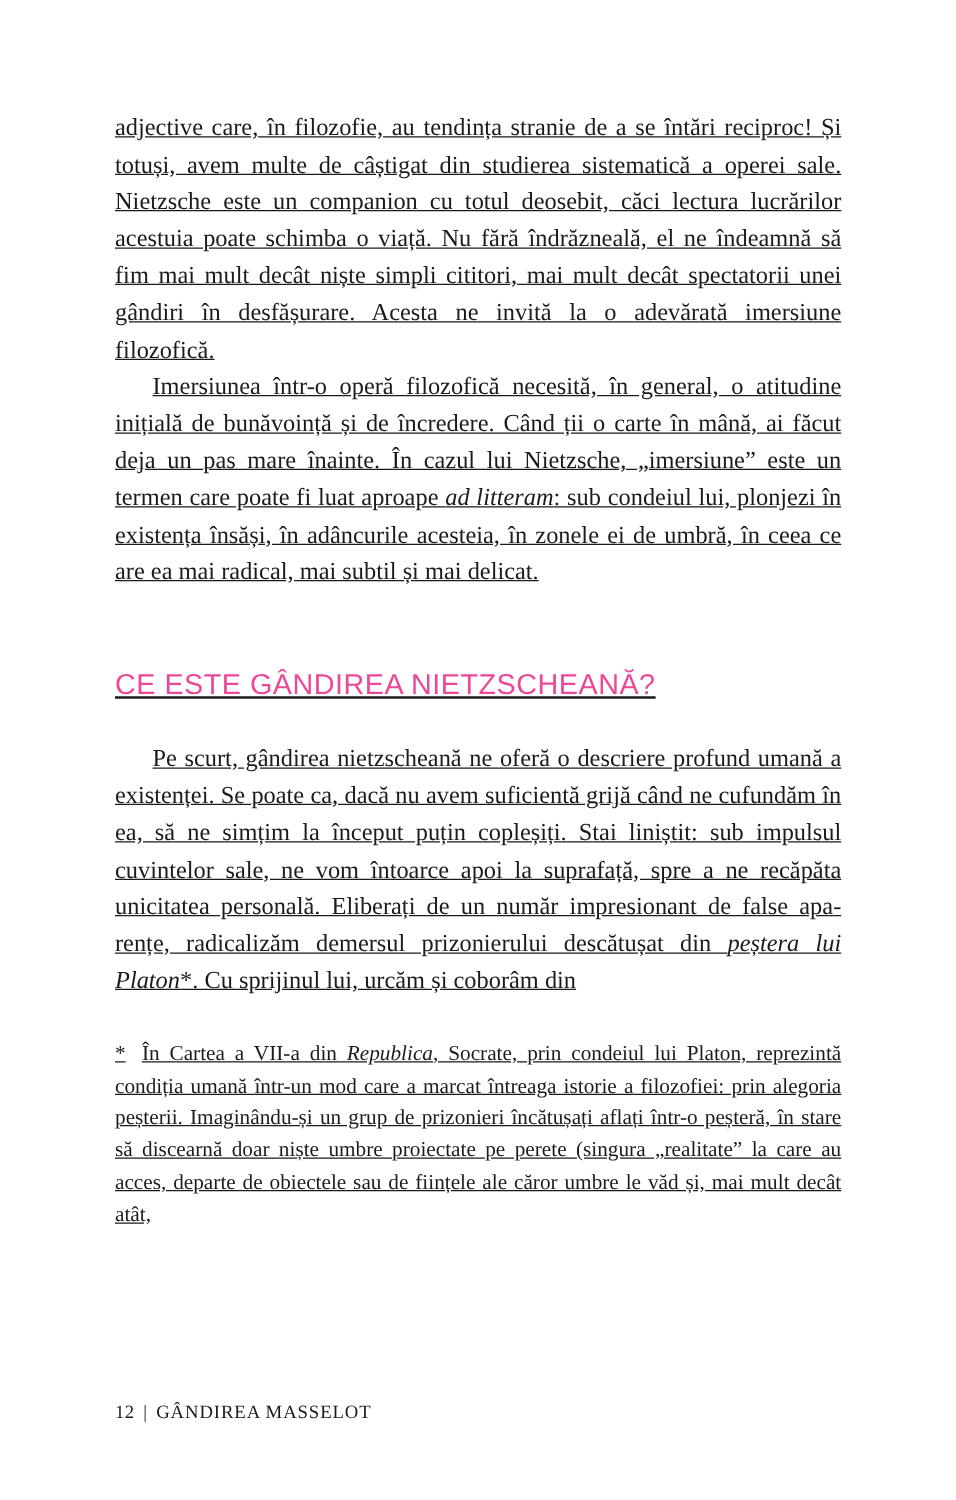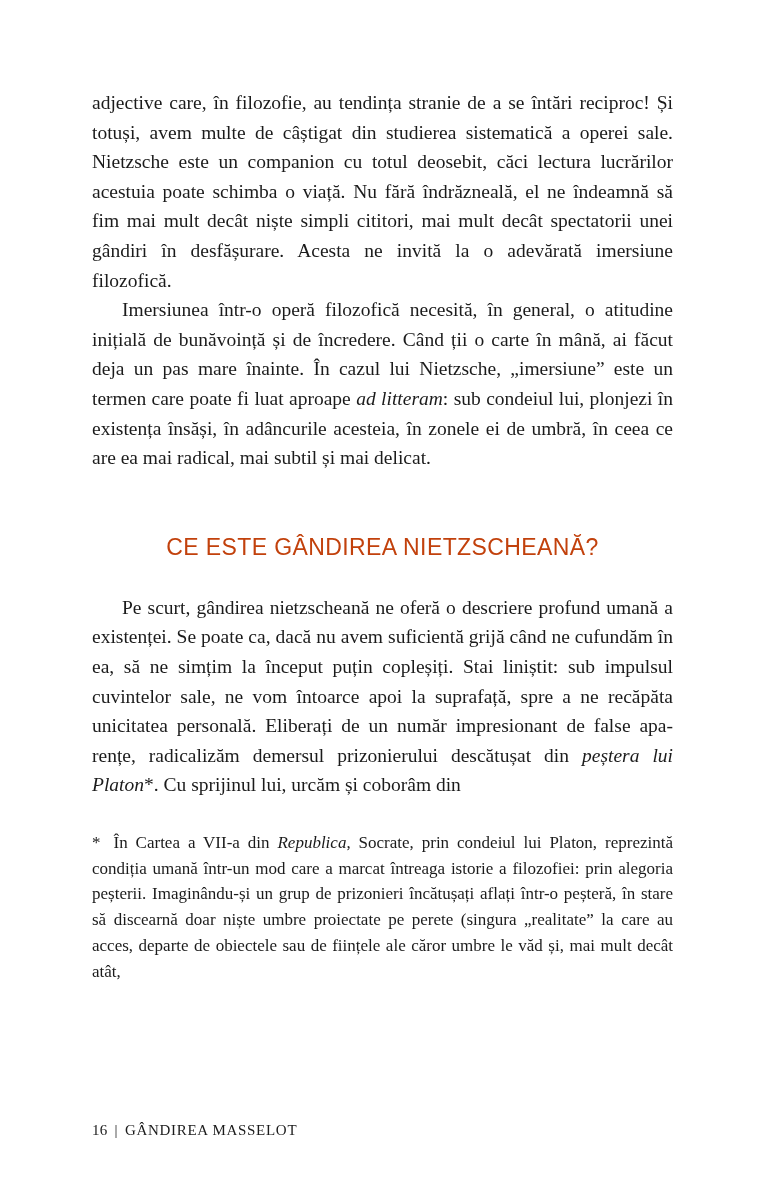--- a/index.html
+++ b/index.html
@@ -14,20 +14,21 @@
     background: #ffffff;
     overflow: hidden;
     color: #1b1b1b;
     font-family: "Liberation Serif", "DejaVu Serif", serif;
   }
   .text-block {
     position: absolute;
     top: 88px;
     left: 92px;
     width: 581px;
+    text-decoration: underline;
   }
   .body-para {
     margin: 0;
     font-size: 19.5px;
     line-height: 29.6px;
     text-align: justify;
     hyphens: manual;
     -webkit-hyphens: manual;
   }
   .body-para.indent {
@@ -36,22 +37,21 @@
   .italic {
     font-style: italic;
   }
   .section-heading {
     margin: 58px 0 30px 0;
     font-family: "Liberation Sans", "DejaVu Sans", sans-serif;
     font-weight: 400;
     font-size: 23px;
     line-height: 32px;
     letter-spacing: 0.4px;
-    color: #c2410c;
-    text-align: center;
+    color: #ec4899;
   }
   .footnote {
     margin-top: 30px;
     font-size: 17px;
     line-height: 25.8px;
     text-align: justify;
   }
   .fn-marker {
     margin-right: 13px;
   }
@@ -77,15 +77,15 @@
 <div class="page">
   <main class="text-block">
     <p class="body-para"><span>adjective care, în filozofie, au tendința stranie de a se întări reciproc! Și totuși, avem multe de câștigat din studierea sis­tematică a operei sale. Nietzsche este un companion cu totul deosebit, căci lectura lucrărilor acestuia poate schimba o viață. Nu fără îndrăzneală, el ne îndeamnă să fim mai mult decât niște simpli cititori, mai mult decât spectatorii unei gândiri în desfășurare. Acesta ne invită la o adevărată imer­siune filozofică.</span></p>
     <p class="body-para indent"><span>Imersiunea într-o operă filozofică necesită, în general, o atitudine inițială de bunăvoință și de încredere. Când ții o carte în mână, ai făcut deja un pas mare înainte. În cazul lui Nietzsche, „imersiune” este un termen care poate fi luat aproape </span><span class="italic">ad litteram</span><span>: sub condeiul lui, plonjezi în existența însăși, în adâncurile acesteia, în zonele ei de umbră, în ceea ce are ea mai radical, mai subtil și mai delicat.</span></p>
     <h2 class="section-heading">CE ESTE GÂNDIREA NIETZSCHEANĂ?</h2>
     <p class="body-para indent"><span>Pe scurt, gândirea nietzscheană ne oferă o descriere pro­fund umană a existenței. Se poate ca, dacă nu avem sufici­entă grijă când ne cufundăm în ea, să ne simțim la început puțin copleșiți. Stai liniștit: sub impulsul cuvintelor sale, ne vom întoarce apoi la suprafață, spre a ne recăpăta unicitatea personală. Eliberați de un număr impresionant de false apa­rențe, radicalizăm demersul prizonierului descătușat din </span><span class="italic">peștera lui Platon</span><span>*. Cu sprijinul lui, urcăm și coborâm din</span></p>
     <div class="footnote"><span class="fn-marker">*</span><span>În Cartea a VII-a din </span><span class="italic">Republica</span><span>, Socrate, prin condeiul lui Platon, reprezintă condiția umană într-un mod care a marcat întreaga istorie a filozofiei: prin alegoria peșterii. Imaginându-și un grup de prizonieri încătușați aflați într-o peșteră, în stare să discearnă doar niște umbre proiectate pe perete (singura „realitate” la care au acces, departe de obiectele sau de ființele ale căror umbre le văd și, mai mult decât atât,</span></div>
   </main>
 
   <footer class="page-footer">
-    <span>16</span><span class="sep">|</span><span class="author">GÂNDIREA MASSELOT</span>
+    <span>12</span><span class="sep">|</span><span class="author">GÂNDIREA MASSELOT</span>
   </footer>
 </div>
 
 </body></html>

